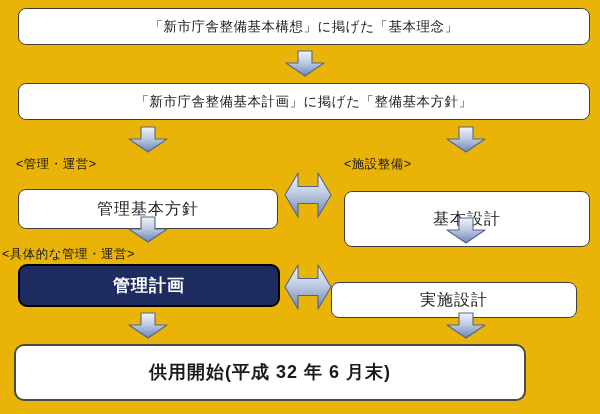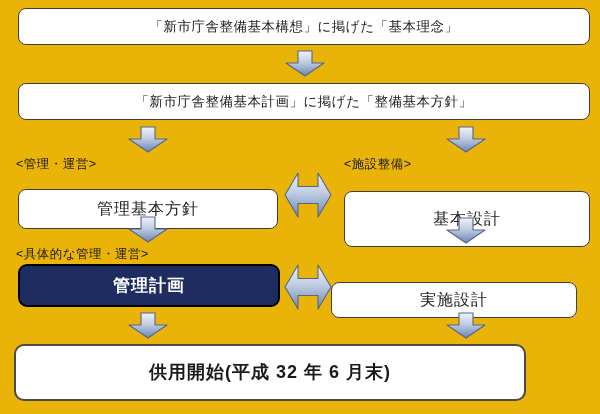--- a/index.html
+++ b/index.html
@@ -74,21 +74,21 @@
     <svg width="40" height="27" viewBox="0 0 40 27">
       <polygon points="13,1 27,1 27,13 39,13 20,26 1,13 13,13" fill="url(#arrowGrad)" stroke="#54658b" stroke-width="1.1" stroke-linejoin="round"></polygon>
     </svg>
   </div>
   <div class="arrow" style="left:446px;top:217px;">
     <svg width="40" height="27" viewBox="0 0 40 27">
       <polygon points="13,1 27,1 27,13 39,13 20,26 1,13 13,13" fill="url(#arrowGrad)" stroke="#54658b" stroke-width="1.1" stroke-linejoin="round"></polygon>
     </svg>
   </div>
 
-  <div class="cat-label" style="left:16px;top:246px;">&lt;具体的な管理・運営&gt;</div>
+  <div class="cat-label" style="left:2px;top:246px;">&lt;具体的な管理・運営&gt;</div>
 
   <div class="box dark" style="left:18px;top:264px;width:262px;height:43px;">管理計画</div>
   <div class="box stage" style="left:331px;top:266px;width:246px;height:36px;">実施設計</div>
 
   <div class="arrow" style="left:284px;top:264px;">
     <svg width="48" height="46" viewBox="0 0 48 46">
       <polygon points="14,1 14,14.5 34,14.5 34,1 47,23 34,45 34,31.5 14,31.5 14,45 1,23" fill="url(#arrowGrad)" stroke="#54658b" stroke-width="1.1" stroke-linejoin="round"></polygon>
     </svg>
   </div>
 

